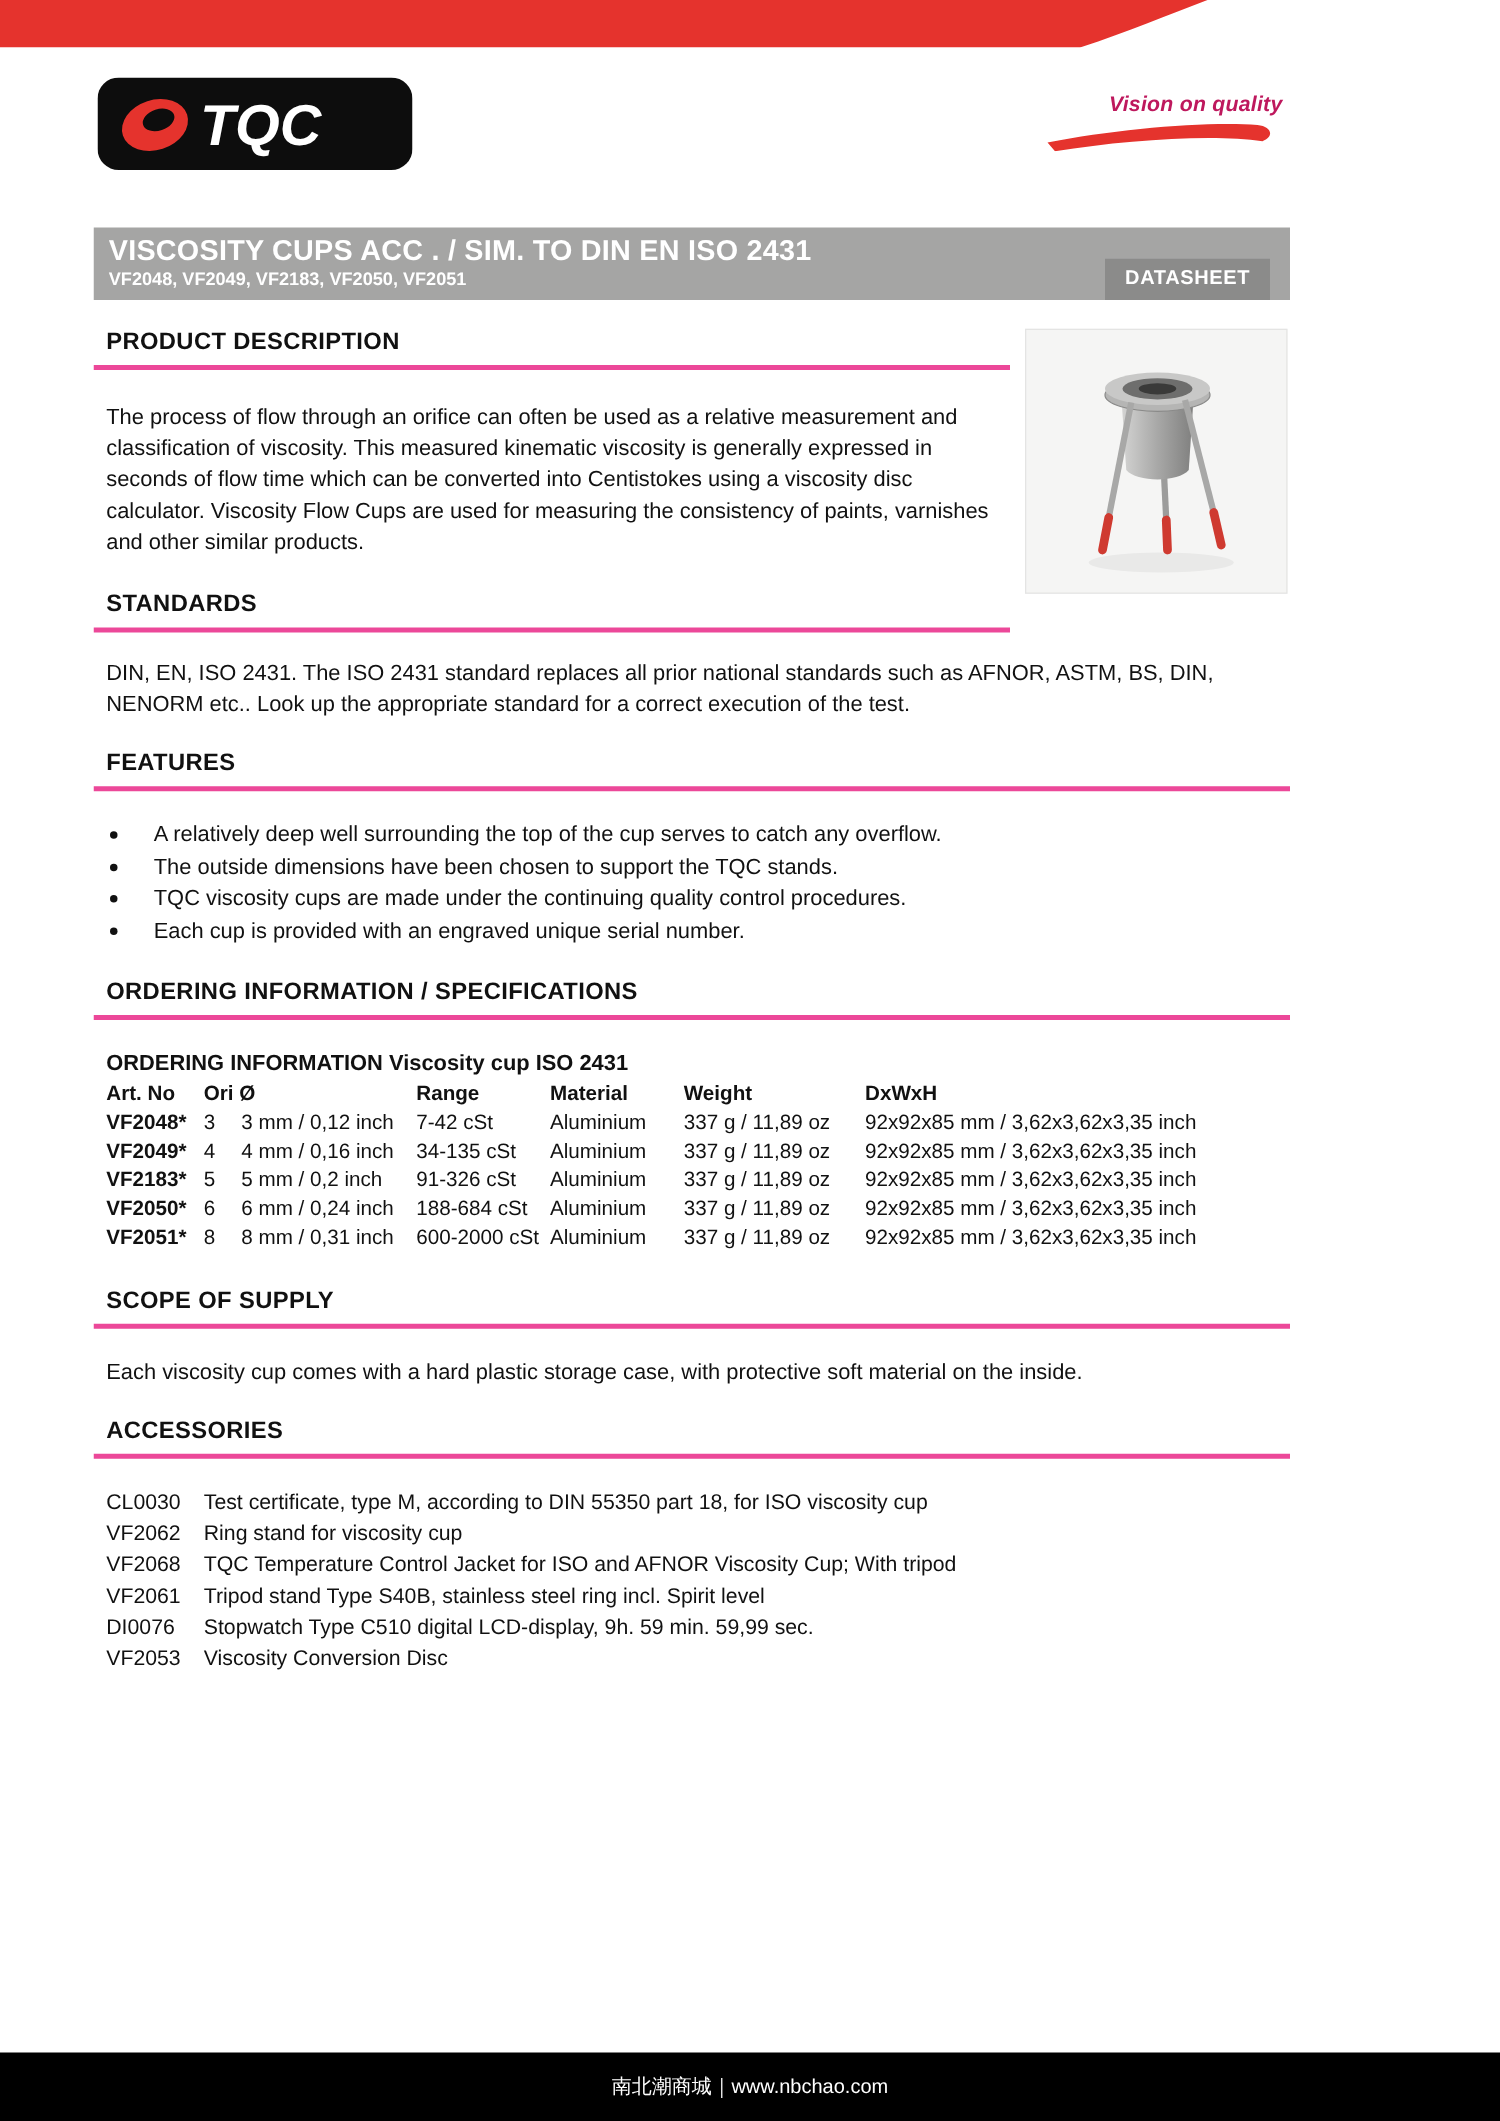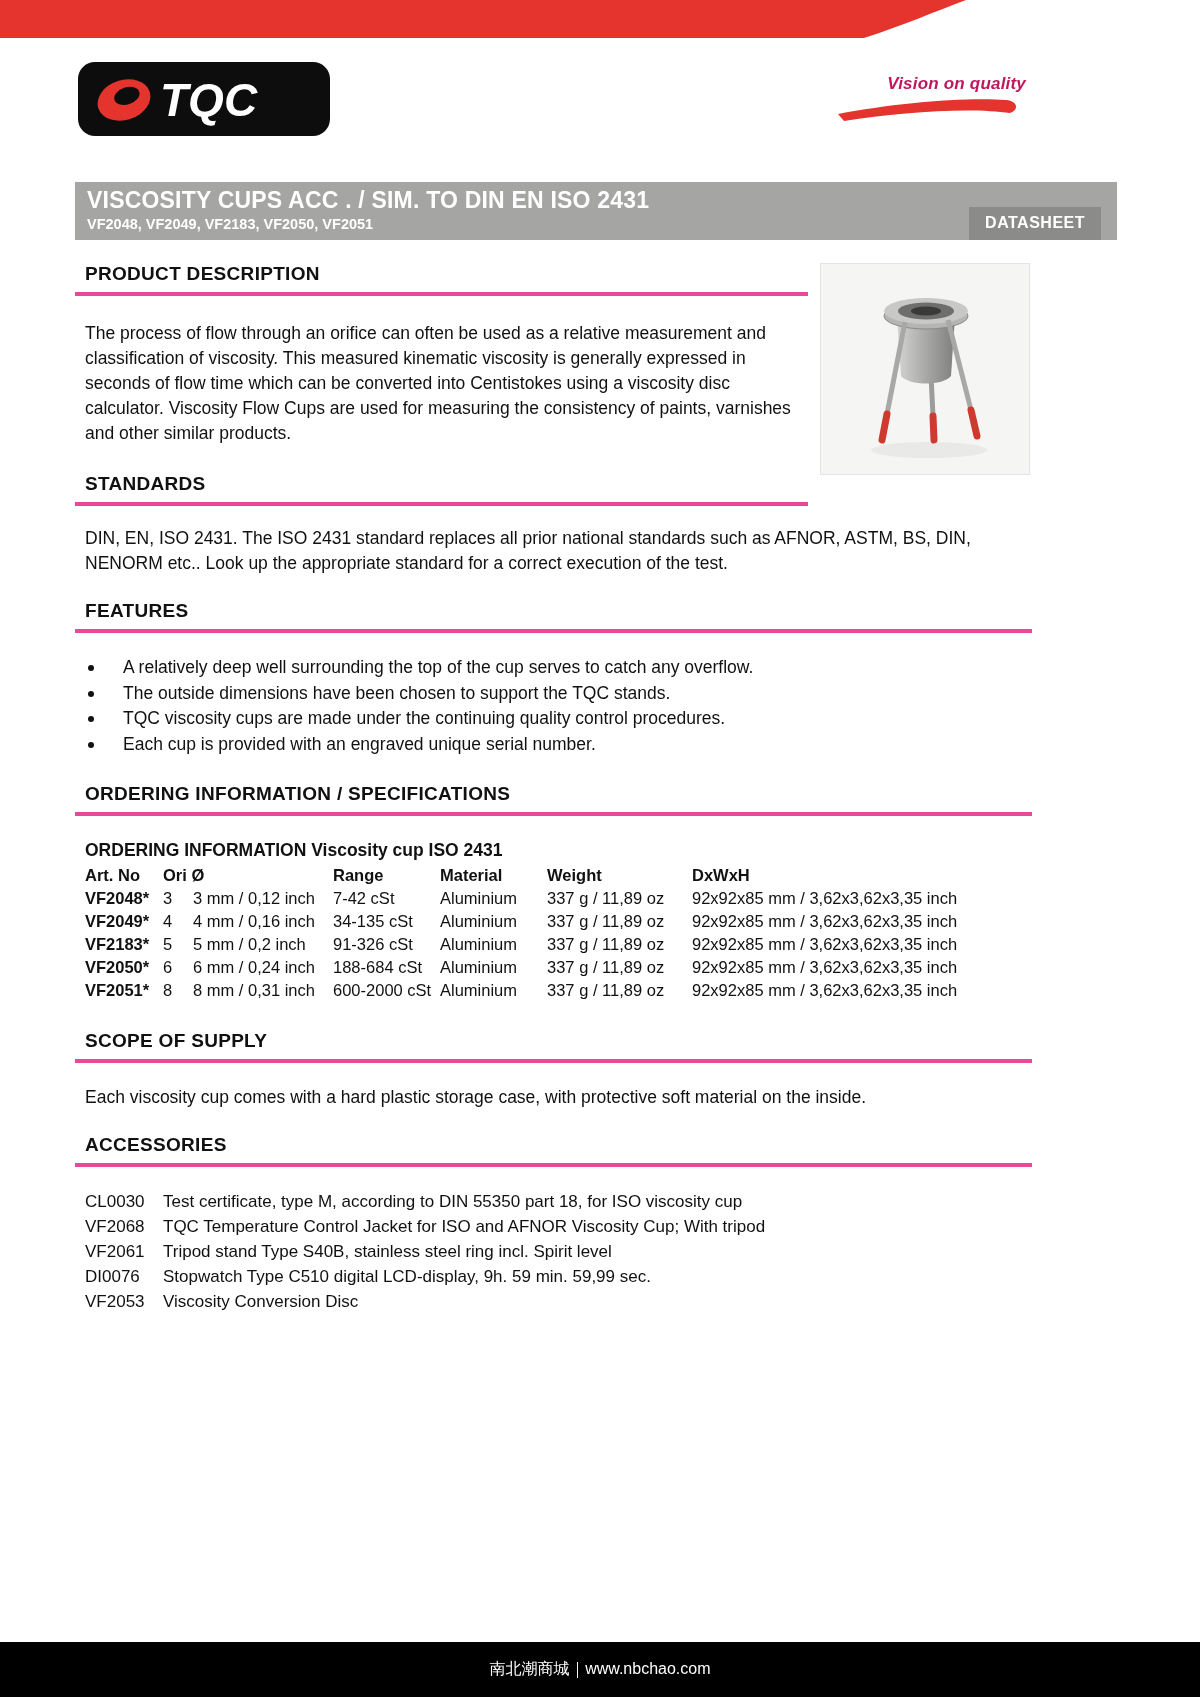--- a/index.html
+++ b/index.html
@@ -11,21 +11,21 @@
   }
   
   .top-banner { position:absolute; top:0; left:0; }
   
   .logo { position:absolute; left:78px; top:62px; }
   
   .vision { position:absolute; left:828px; top:74px; width:198px; text-align:right; }
   .vision-text { font-size:17px; font-weight:bold; font-style:italic; color:#be185d; letter-spacing:.2px; }
   .vision-swoosh { display:block; margin:1px 0 0 auto; }
   
-  .title-band { position:absolute; left:75px; top:182px; width:1042px; height:58px; background:#a5a5a4; color:#fff; }
+  .title-band { position:absolute; left:75px; top:182px; width:957px; height:58px; background:#a5a5a4; color:#fff; }
   .title-band .title { padding:5px 0 0 12px; font-size:23px; font-weight:bold; letter-spacing:.2px; }
   .title-band .subtitle { padding:2px 0 0 12px; font-size:14.5px; font-weight:bold; }
   .datasheet { position:absolute; right:16px; bottom:0; background:#8b8b8a; padding:7px 16px 8px 16px; font-size:16px; font-weight:bold; letter-spacing:.5px; }
   
   .content { position:absolute; left:75px; top:255px; width:957px; }
   .sec-heading { font-size:19px; font-weight:bold; letter-spacing:.3px; padding:0 0 7px 10px; border-bottom:4px solid #ec4899; }
   .sec-heading.narrow { width:733px; }
   .body-text { font-size:17.5px; line-height:25px; margin-left:10px; }
   .heading-pd { margin-top:8px; }
   .desc { margin-top:25px; width:712px; }
@@ -208,20 +208,24 @@
     <div class="sec-heading heading-scope">SCOPE OF SUPPLY</div>
     <p class="body-text scope-body">Each viscosity cup comes with a hard plastic storage case, with protective soft material on the inside.</p>
 
     <div class="sec-heading heading-accessories">ACCESSORIES</div>
     <div class="accessories-list">
         <div class="acc-row">
           <span class="acc-code">CL0030</span>
           <span class="acc-desc">Test certificate, type M, according to DIN 55350 part 18, for ISO viscosity cup</span>
         </div>
         <div class="acc-row">
+          <span class="acc-code">VF2062</span>
+          <span class="acc-desc">Ring stand for viscosity cup</span>
+        </div>
+        <div class="acc-row">
           <span class="acc-code">VF2068</span>
           <span class="acc-desc">TQC Temperature Control Jacket for ISO and AFNOR Viscosity Cup; With tripod</span>
         </div>
         <div class="acc-row">
           <span class="acc-code">VF2061</span>
           <span class="acc-desc">Tripod stand Type S40B, stainless steel ring incl. Spirit level</span>
         </div>
         <div class="acc-row">
           <span class="acc-code">DI0076</span>
           <span class="acc-desc">Stopwatch Type C510 digital LCD-display, 9h. 59 min. 59,99 sec.</span>

